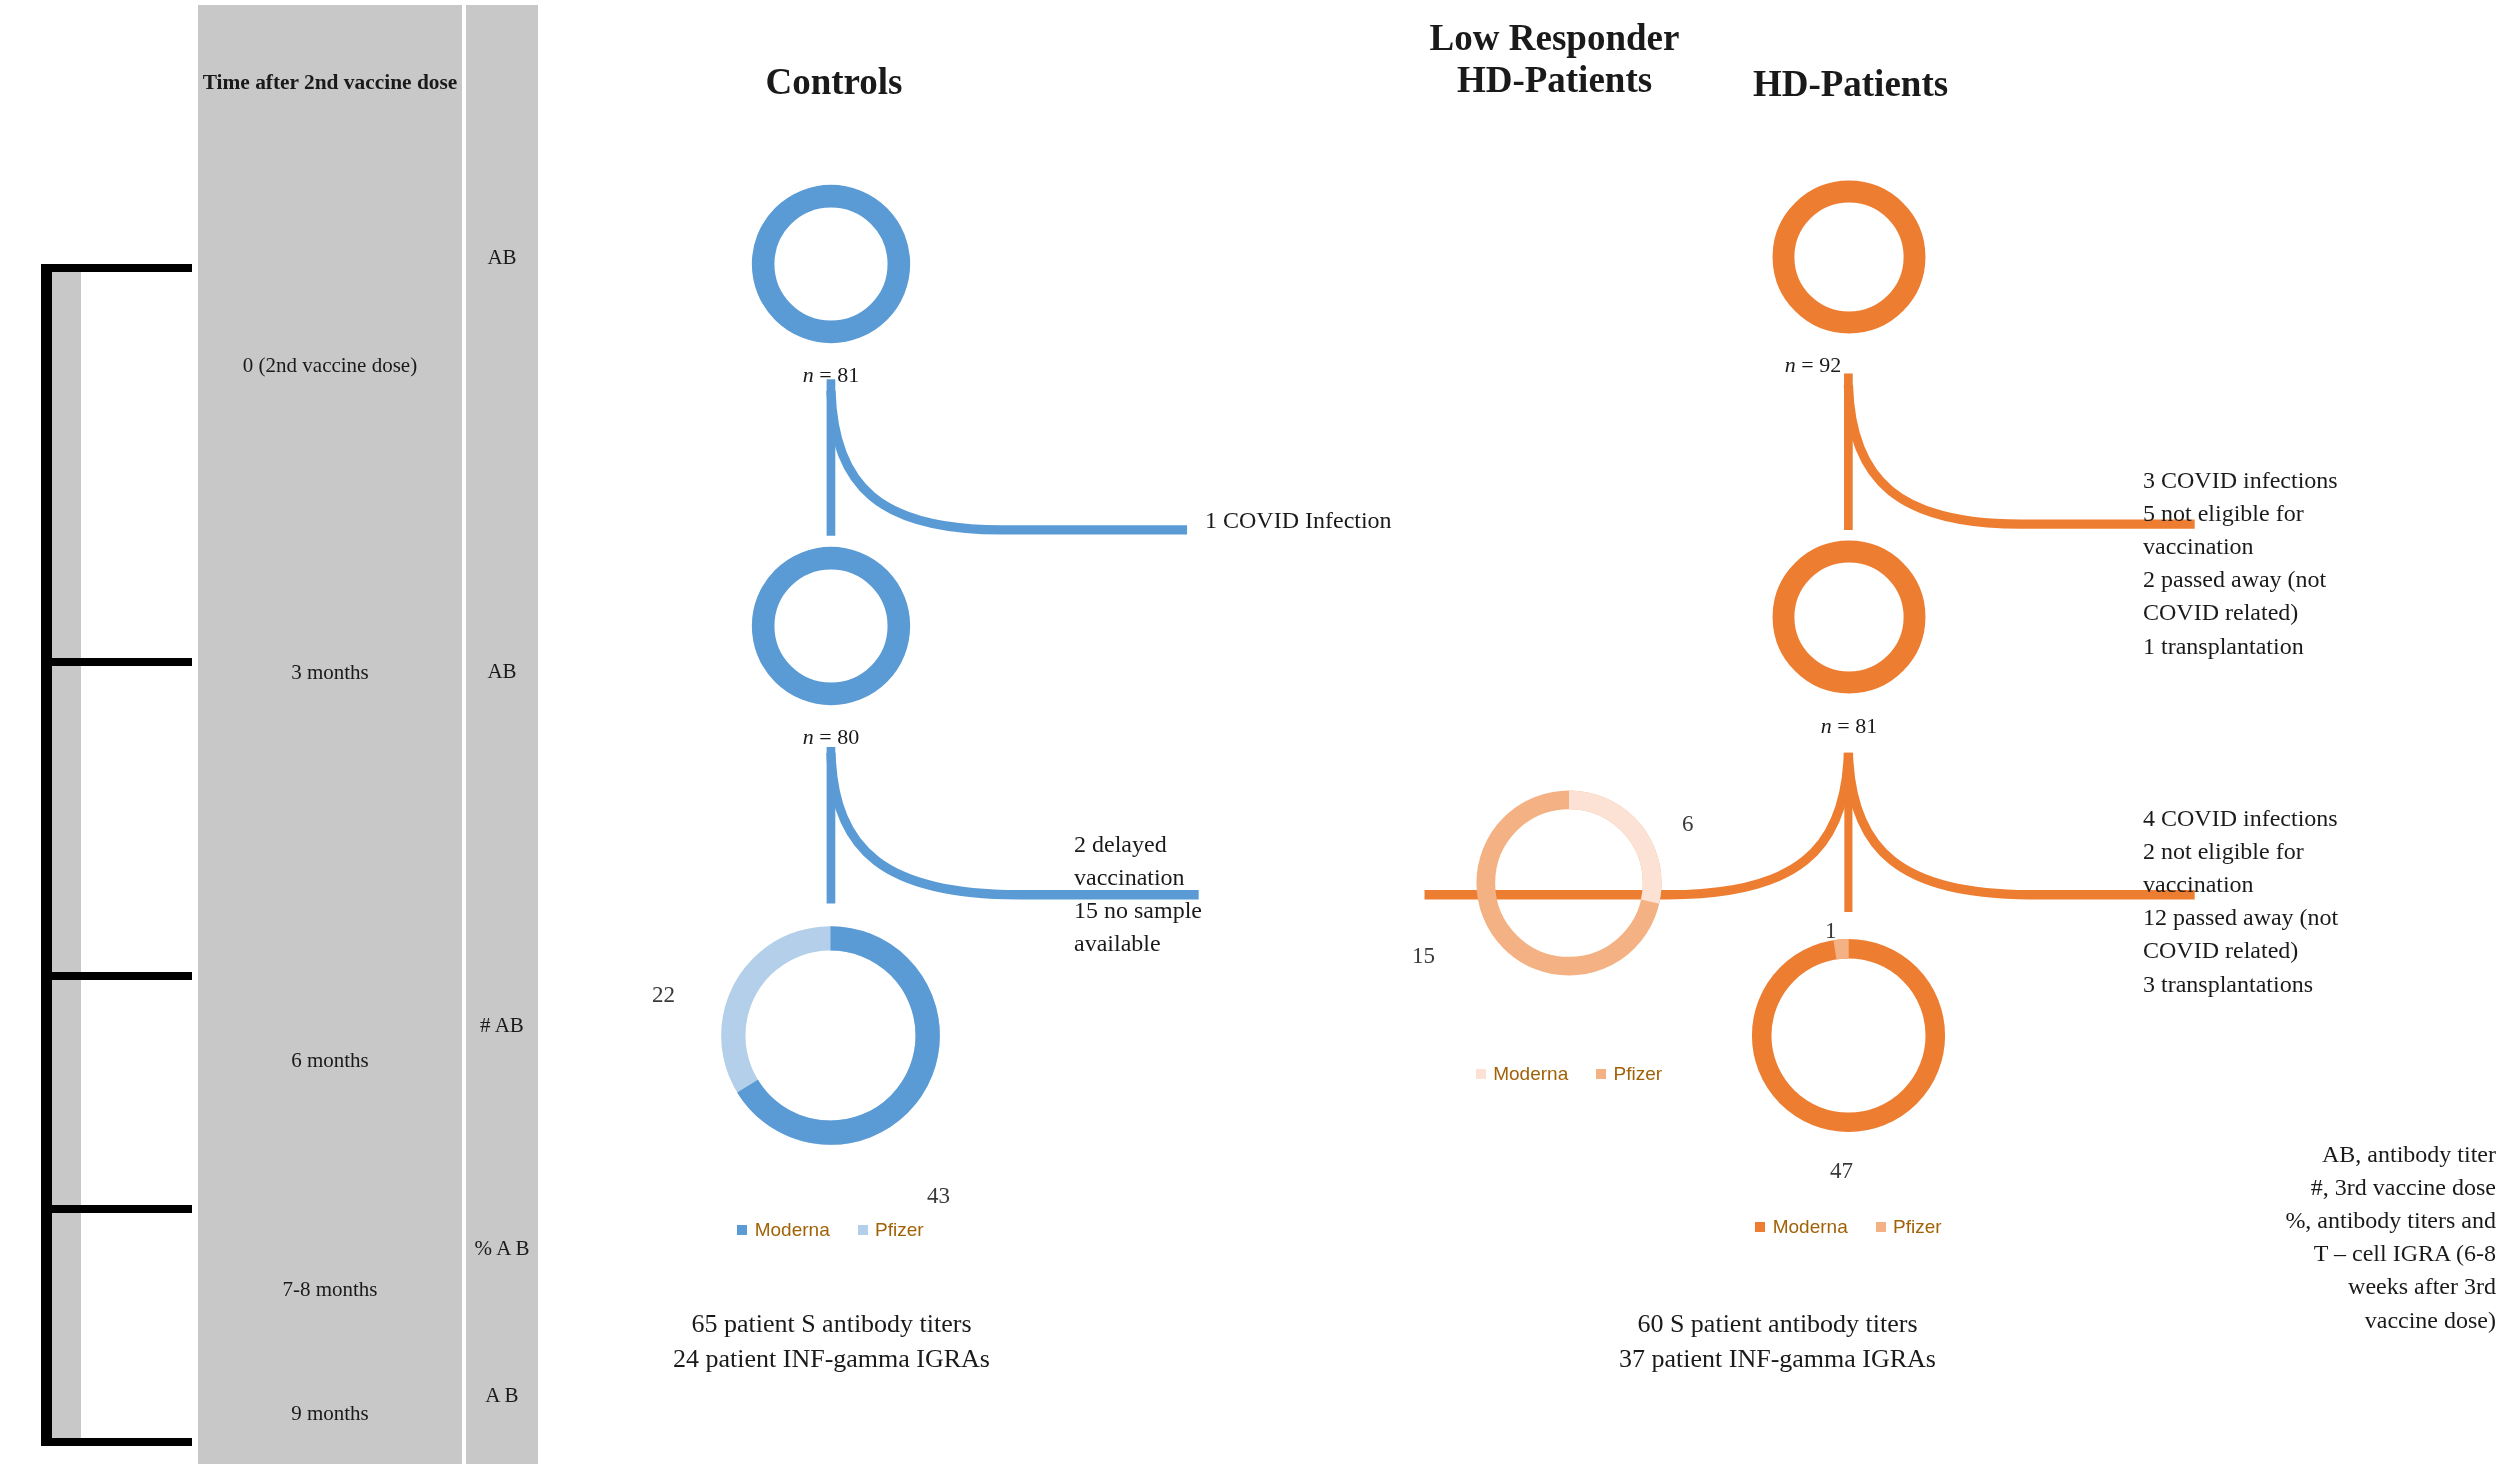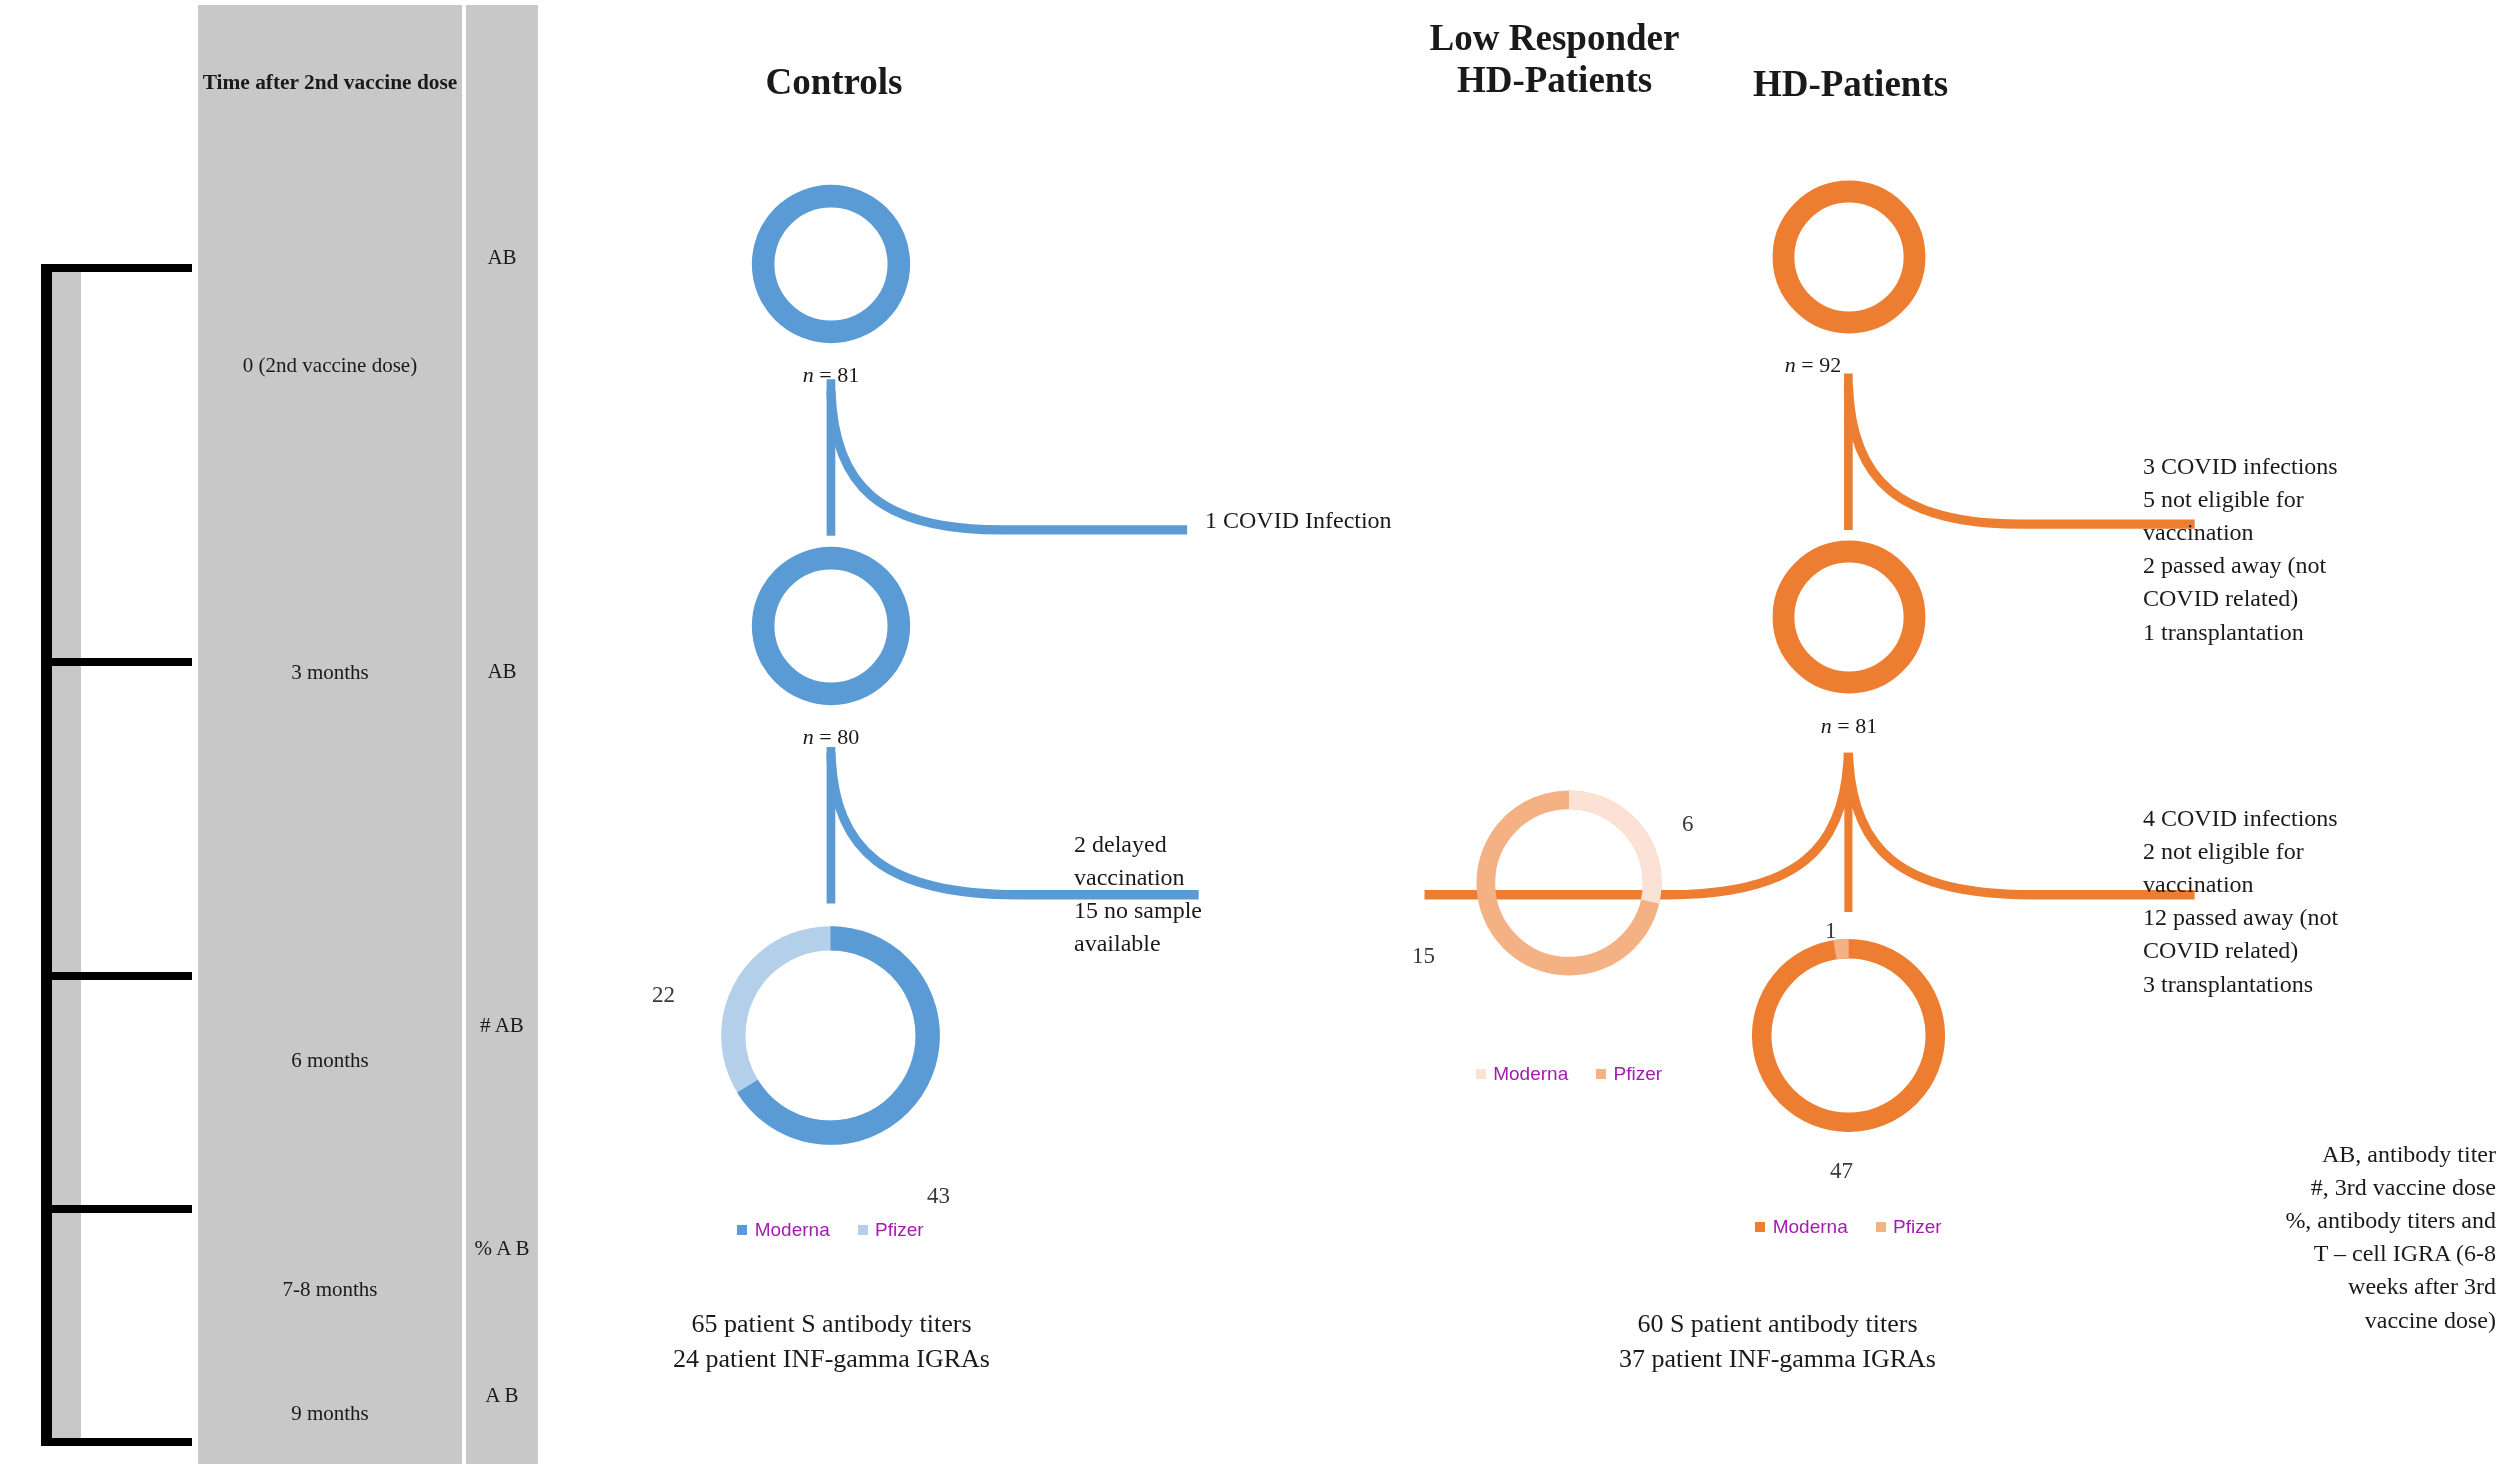--- a/index.html
+++ b/index.html
@@ -34,21 +34,21 @@
   .donut{position:absolute;}
   .donut svg{display:block;overflow:visible;}
 
   .nlabel{position:absolute;text-align:center;font-size:22px;font-style:normal;white-space:nowrap;}
   .nlabel i{font-style:italic;}
 
   .seglabel{position:absolute;font-size:23px;color:#3a3a3a;white-space:nowrap;}
 
   
   .legend{position:absolute;display:flex;gap:28px;align-items:center;
-          font-family:"Liberation Sans",sans-serif;font-size:19px;color:#a21caf;white-space:nowrap;}
+          font-family:"Liberation Sans",sans-serif;font-size:19px;color:#a16207;white-space:nowrap;}
   .legend .li{display:flex;align-items:center;gap:7.5px;}
   .legend .sw{width:9.8px;height:9.8px;display:inline-block;}
 
   
   .anno{position:absolute;font-size:24px;line-height:1.38;white-space:pre-line;}
   .summary{position:absolute;text-align:center;font-weight:normal;font-size:26px;line-height:1.36;white-space:pre-line;}
   .footnote{position:absolute;text-align:right;font-size:24px;line-height:1.38;white-space:pre-line;}
 
   
   #links{position:absolute;left:0;top:0;width:2512px;height:1471px;pointer-events:none;}
@@ -207,21 +207,21 @@
   <span class="li">
     <span class="sw" style="background:#ed7d31"></span>
     <span>Moderna</span>
   </span>
   <span class="li">
     <span class="sw" style="background:#f4b183"></span>
     <span>Pfizer</span>
   </span>
 </div>
 
-<div class="anno" style="left:2143px;top:450px;width:353px;">3 COVID infections
+<div class="anno" style="left:2143px;top:464px;width:353px;">3 COVID infections
 5 not eligible for
 vaccination
 2 passed away (not
 COVID related)
 1 transplantation</div>
 <div class="anno" style="left:2143px;top:802px;width:353px;">4 COVID infections
 2 not eligible for
 vaccination
 12 passed away (not
 COVID related)

